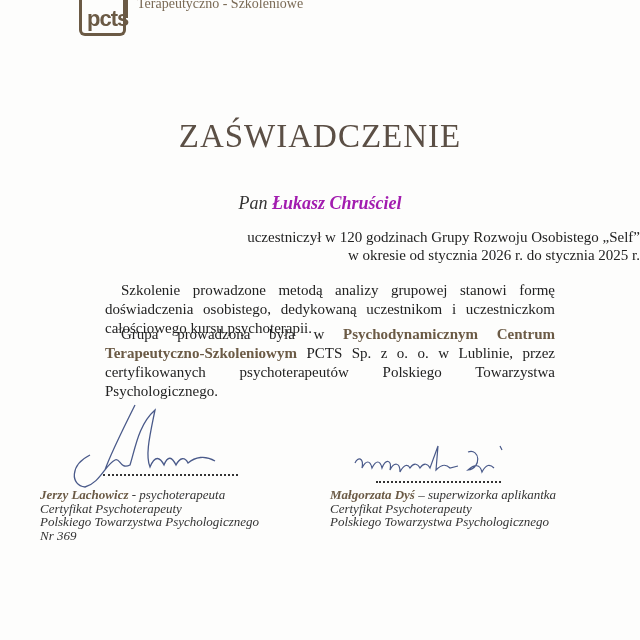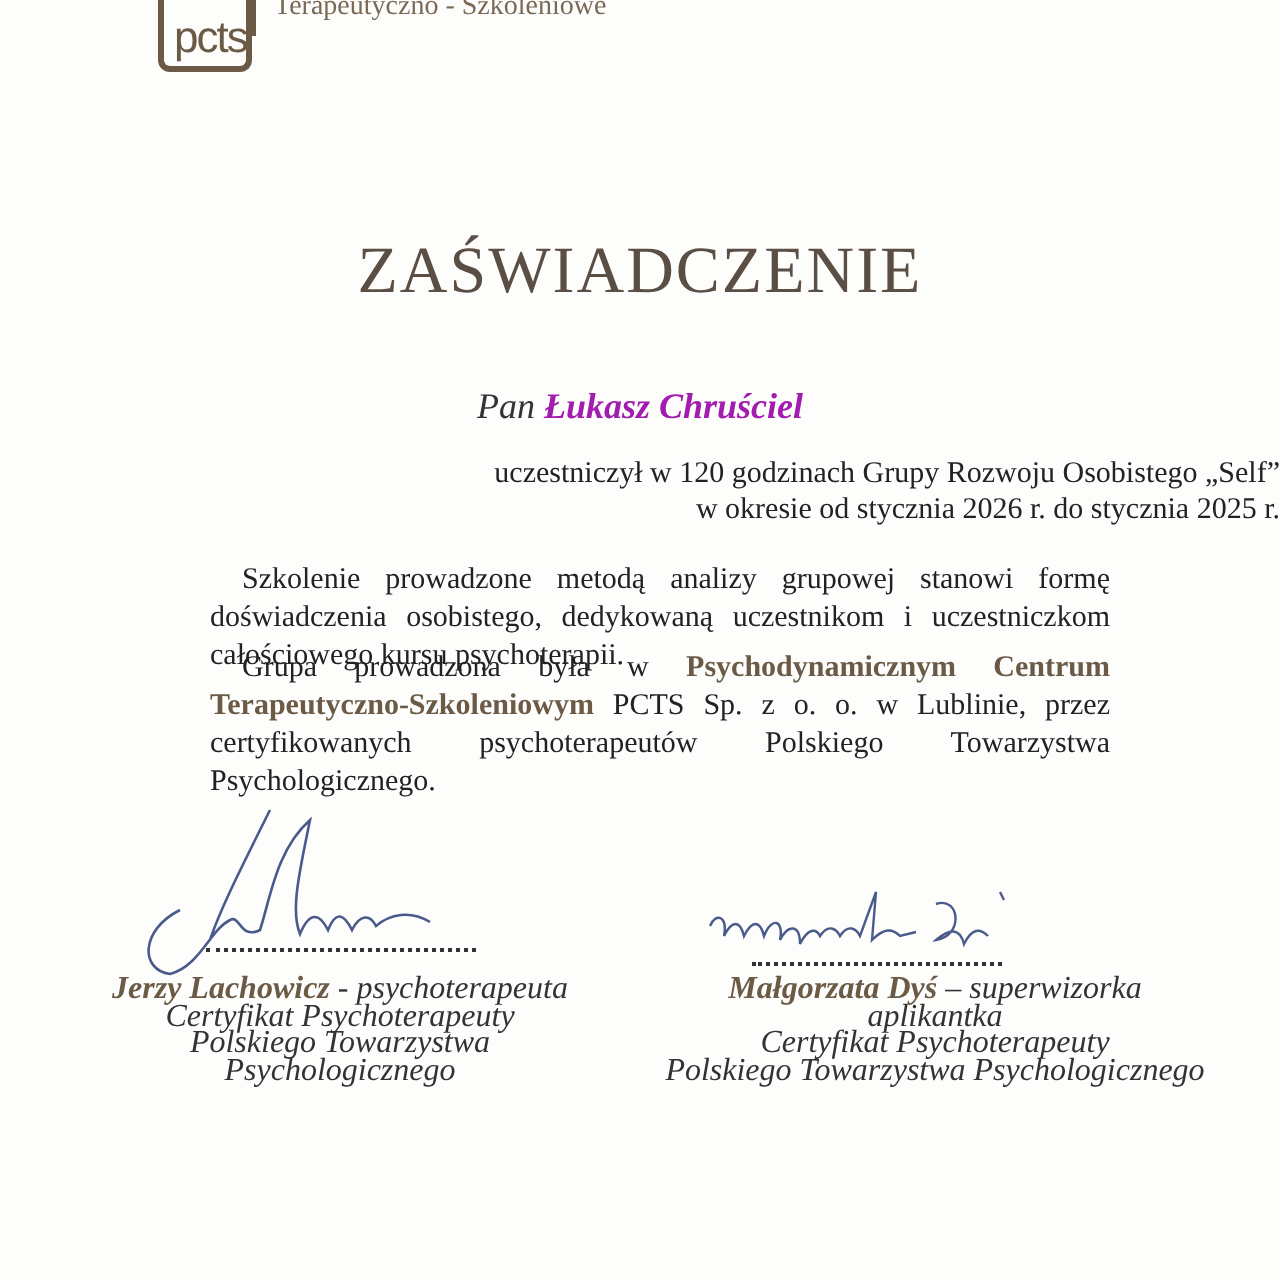--- a/index.html
+++ b/index.html
@@ -1,28 +1,28 @@
 <!DOCTYPE html>
 <html><head>
 <meta charset="utf-8">
 <style>
   html, body { margin:0; padding:0; }
   body { width:640px; height:640px; background:#fdfdfc; position:relative; overflow:hidden; font-family:"Liberation Serif", "DejaVu Serif", serif; color:#222; }
   .logo { position:absolute; left:79px; top:-6px; width:47px; height:42px; border:3px solid #6b5a45; border-top:none; border-radius:0 0 6px 6px; box-sizing:border-box; }
-  .logo-text { position:absolute; left:87px; top:6px; font-family:"Liberation Sans", sans-serif; font-size:22px; color:#6b5a45; letter-spacing:-1px; }
+  .logo-text { position:absolute; left:87px; top:6px; font-family:"Liberation Sans", sans-serif; font-size:22px; color:#6b5a45; letter-spacing:-1px;font-weight:bold; }
   .logo-bar { position:absolute; left:125px; top:0px; width:3px; height:18px; background:#6b5a45; }
   .org-name { position:absolute; left:137px; top:-4px; font-size:14px; color:#7a6a55; }
   .title { position:absolute; left:0; width:640px; top:118px; text-align:center; font-size:33px; color:#5b4f45; letter-spacing:1px; }
   .name { position:absolute; left:0; width:640px; top:193px; text-align:center; font-size:18px; font-style:italic; color:#333; }
   .name b { color:#a21caf;margin-top:19px; }
   .line { position:absolute; left:0; width:640px; text-align:right; font-size:15px; color:#222; }
   .para { position:absolute; left:105px; width:450px; font-size:15px; line-height:19px; text-align:justify; color:#222; }
   .para .indent { display:inline-block; width:16px; }
   .hl { font-weight:bold; color:#6b5a45; }
-  .sig { position:absolute; font-size:16px; font-style:italic; text-align:center; line-height:13.5px; color:#333; }
+  .sig { position:absolute; font-size:13px; font-style:italic; text-align:left; line-height:13.5px; color:#333; }
   .sig .nm { font-weight:bold; color:#6b5a45; }
   .dots { position:absolute; border-top:2px dotted #333; height:0; }
   svg.sign { position:absolute; }
 </style>
 </head>
 <body>
 
 <div>
   <div class="logo"></div>
   <div class="logo-bar"></div>
@@ -51,19 +51,20 @@
 
 <svg class="sign" style="left:350px;top:438px;" width="170" height="45" viewBox="0 0 170 45">
   <path d="M5 25 C8 18,14 20,12 30 C16 22,20 22,22 30 C26 22,30 22,32 30 C36 20,42 22,40 32 C44 24,50 24,50 34 C54 26,58 26,60 30 C64 24,68 26,70 30 C74 24,78 26,80 30 L88 8 L86 32 C92 26,96 26,100 30 L108 28 M118 14 C130 10,132 30,118 32 C125 26,130 26,132 34 C136 26,140 26,144 30 M150 8 L152 12" fill="none" stroke="#4a5a8a" stroke-width="1.2"></path>
 </svg>
 <div class="dots" style="left:376px;top:481px;width:125px;"></div>
 
 <div class="sig" style="left:40px;width:260px;top:488px;">
   <div><span class="nm">Jerzy Lachowicz</span><span> - psychoterapeuta</span></div>
   <div>Certyfikat Psychoterapeuty</div>
   <div>Polskiego Towarzystwa Psychologicznego</div>
+  <div>Nr 369</div>
 </div>
 
 <div class="sig" style="left:330px;width:275px;top:488px;">
   <div><span class="nm">Małgorzata Dyś</span><span> – superwizorka aplikantka</span></div>
   <div>Certyfikat Psychoterapeuty</div>
   <div>Polskiego Towarzystwa Psychologicznego</div>
 </div>
 
 </body></html>

